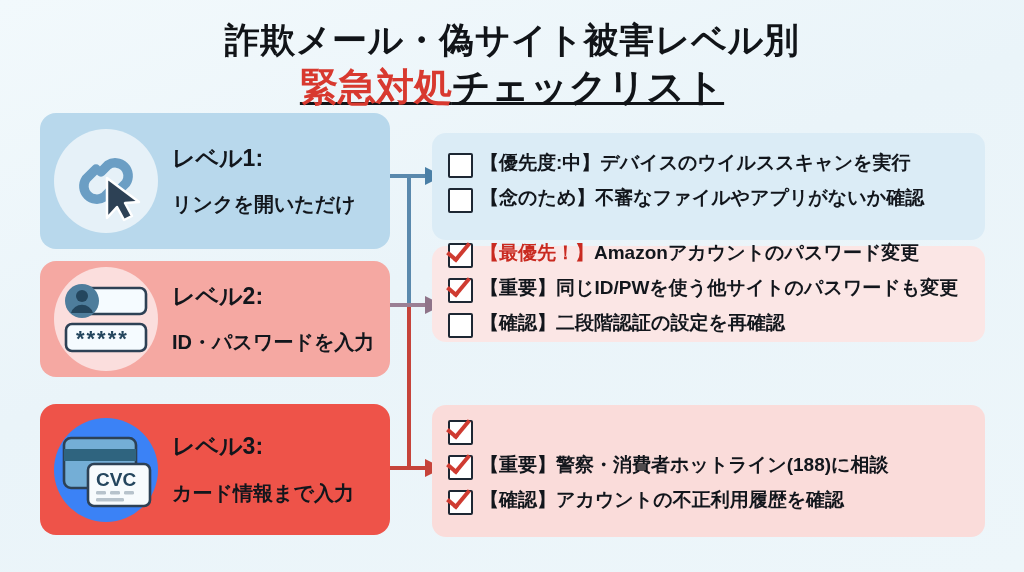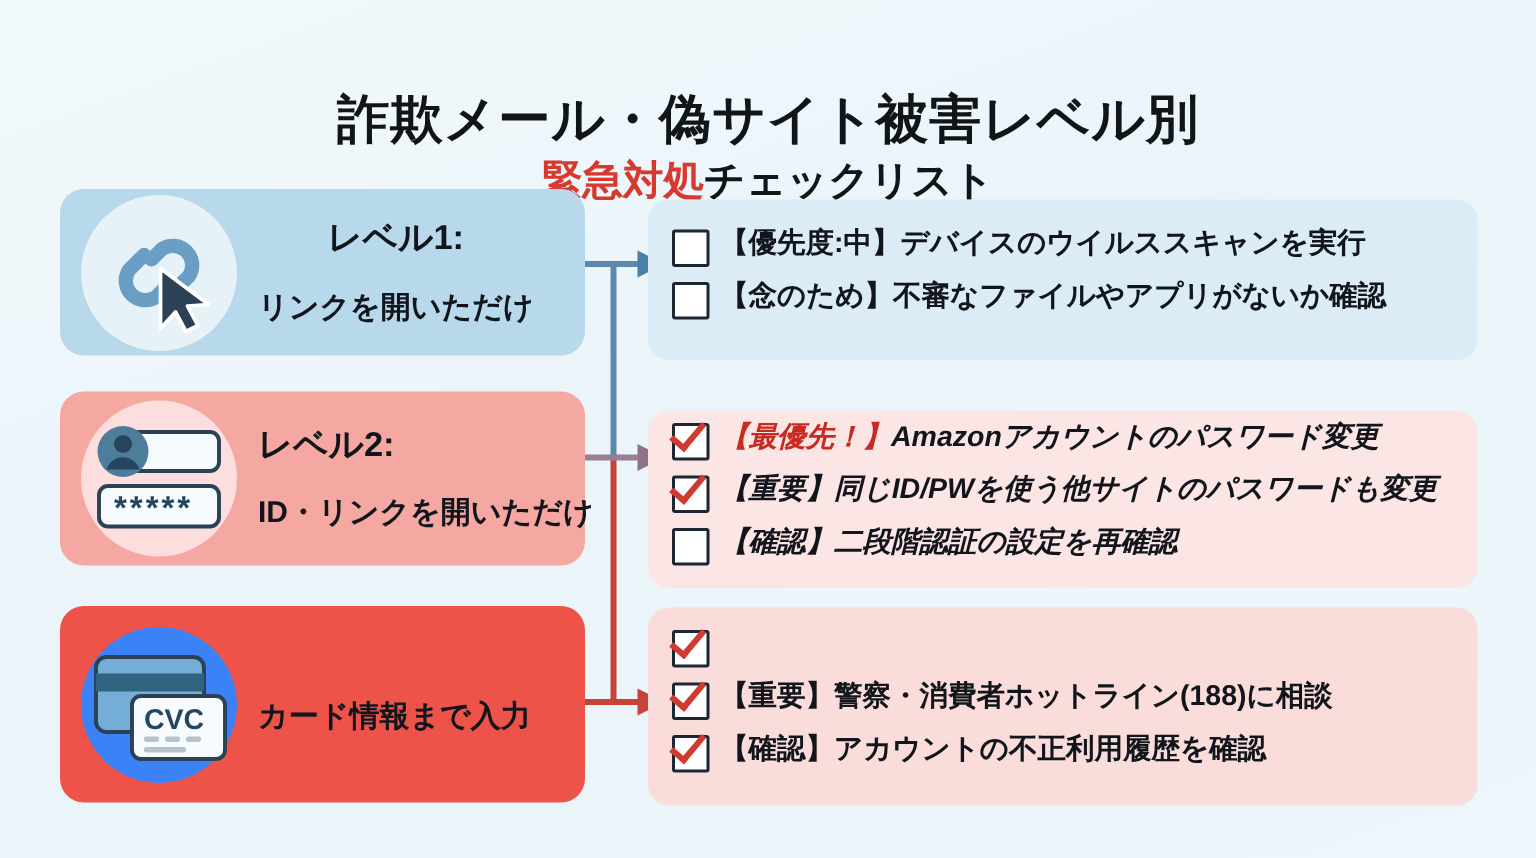--- a/index.html
+++ b/index.html
@@ -30,43 +30,43 @@
     width: 1024px;
     text-align: center;
   }
   .title-line {
     font-size: 35px;
     font-weight: 700;
     color: #111418;
     letter-spacing: 0.5px;
     line-height: 1.28;
     white-space: nowrap;
-    margin-top: 40px;
   }
   .title-line2 {
-    font-size: 27px;
+    font-size: 38px;
     font-weight: 700;
     line-height: 1.28;
     color: #111418;
     white-space: nowrap;
+    text-decoration: underline;
   }
   .title-accent { color: #d8392f; }
 
   
   .level-card {
     position: absolute;
     left: 40px;
     width: 350px;
     border-radius: 16px;
     display: flex;
     align-items: center;
     box-sizing: border-box;
     padding-left: 14px;
   }
-  .lvl1 { top: 126px; height: 111px; background: #b8d8ec; text-align: center; }
+  .lvl1 { top: 113px; height: 136px; background: #b8d8ec; }
   .lvl2 { top: 261px; height: 116px; background: #f5a8a2; }
   .lvl3 { top: 404px; height: 131px; background: #ee5349; }
 
   .icon-badge {
     position: relative;
     width: 104px;
     height: 104px;
     flex: 0 0 104px;
     border-radius: 50%;
     display: flex;
@@ -100,21 +100,21 @@
     left: 432px;
     width: 553px;
     border-radius: 14px;
     box-sizing: border-box;
     padding: 10px 14px 20px 16px;
     display: flex;
     flex-direction: column;
     justify-content: center;
   }
   .p1 { top: 133px; height: 107px; background: #dbecf6; }
-  .p2 { top: 274px; height: 118px; background: #fbe6e5; font-style: italic; }
+  .p2 { top: 246px; height: 96px; background: #fbe6e5; }
   .p3 { top: 405px; height: 132px; background: #fadcda; }
 
   .check-row {
     display: flex;
     align-items: flex-start;
     margin: 4px 0;
     line-height: 1;
   }
   .cbox {
     position: relative;
@@ -199,40 +199,41 @@
         <rect x="24" y="10" width="62" height="26" rx="6" fill="#f5fbff" stroke="#2d4155" stroke-width="2.6"></rect>
         <circle cx="22" cy="23" r="17" fill="#4e7d9c"></circle>
         <circle cx="22" cy="18" r="6" fill="#24465e"></circle>
         <path d="M11 35 a11.5 11.5 0 0 1 22 0 Z" fill="#24465e"></path>
         <rect x="6" y="46" width="80" height="27" rx="6" fill="#f5fbff" stroke="#2d4155" stroke-width="2.6"></rect>
         <text x="16" y="68" font-family="'Liberation Sans',sans-serif" font-size="22" font-weight="700" fill="#24465e" letter-spacing="2">*****</text>
       </svg>
     </div>
     <div class="level-text">
       <div class="level-name">レベル2:</div>
-      <div class="level-desc">ID・リンクを開いただけ</div>
+      <div class="level-desc">ID・パスワードを入力</div>
     </div>
   </div>
 
   <div class="level-card lvl3">
     <div class="icon-badge">
       <svg width="96" height="84" viewBox="0 0 96 84">
         <rect x="6" y="10" width="72" height="50" rx="7" fill="#74aed6" stroke="#2d4155" stroke-width="2.6"></rect>
         <rect x="6" y="21" width="72" height="12" fill="#2f647f"></rect>
         <rect x="30" y="36" width="62" height="42" rx="6" fill="#f7fbfd" stroke="#2d4155" stroke-width="2.6"></rect>
         <text x="38" y="58" font-family="'Liberation Sans',sans-serif" font-size="19" font-weight="700" fill="#24465e">CVC</text>
         <g fill="#b7c3cc">
           <rect x="38" y="63" width="10" height="3.6" rx="1.4"></rect>
           <rect x="52" y="63" width="10" height="3.6" rx="1.4"></rect>
           <rect x="66" y="63" width="10" height="3.6" rx="1.4"></rect>
           <rect x="38" y="70" width="28" height="3.6" rx="1.4"></rect>
         </g>
       </svg>
     </div>
     <div class="level-text">
+      <div class="level-name">レベル3:</div>
       <div class="level-desc">カード情報まで入力</div>
     </div>
   </div>
 
   <div class="check-panel p1">
     <div class="check-row">
       <span class="cbox"></span>
       <span class="check-text"><span>【優先度:中】</span><span>デバイスのウイルススキャンを実行</span></span>
     </div>
     <div class="check-row">

